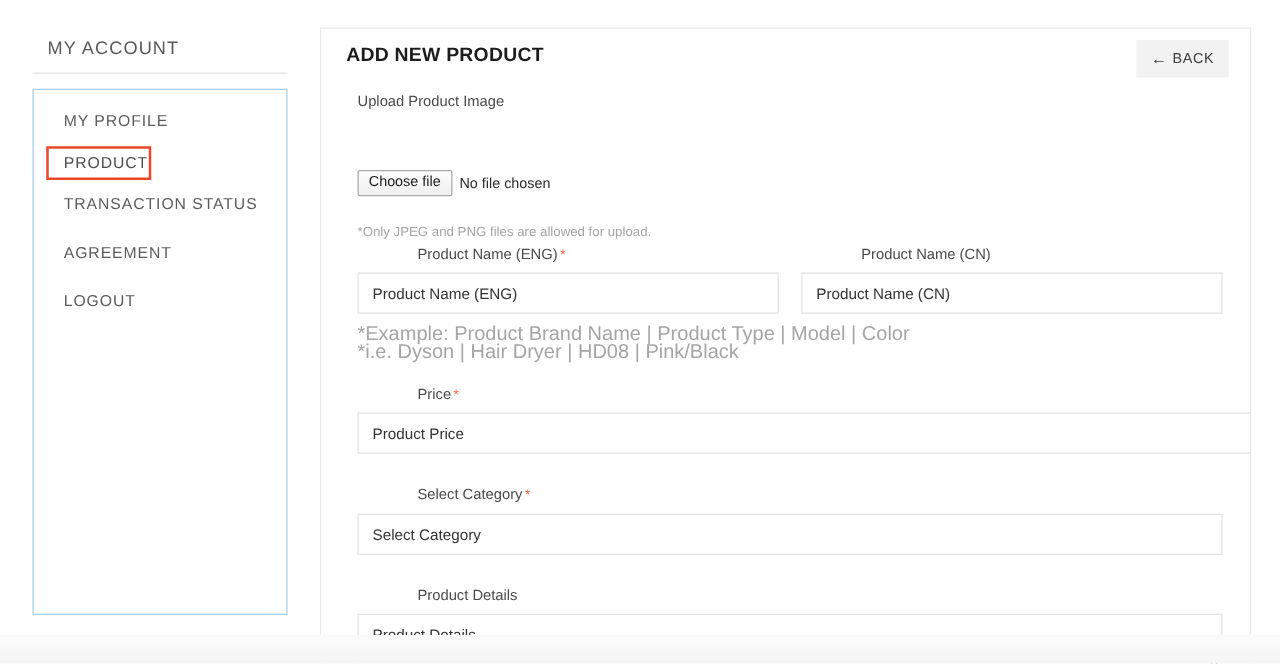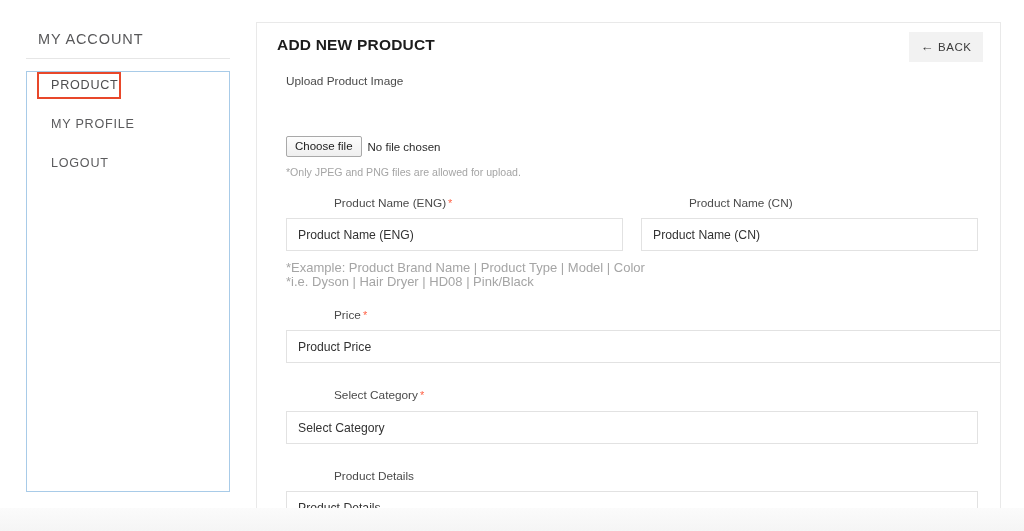--- a/index.html
+++ b/index.html
@@ -188,21 +188,21 @@
   }
   .no-file-text {
     font-size: 11.5px;
     color: #2b2b2b;
     white-space: nowrap;
   }
 
   .upload-note {
     position: absolute;
     left: 29px;
-    top: 143px;
+    top: 157px;
     font-size: 10.6px;
     color: #a5a5a5;
     white-space: nowrap;
   }
 
   .field-label {
     position: absolute;
     font-size: 11.8px;
     color: #4a4a4a;
     white-space: nowrap;
@@ -231,21 +231,21 @@
   .in-name-eng  { left: 29px; top: 195px; width: 337px; height: 33px; }
 
   
   .lbl-name-cn { left: 384px; top: 173px; }
   .in-name-cn  { left: 384px; top: 195px; width: 337px; height: 33px; }
 
   .example-note {
     position: absolute;
     left: 29px;
     top: 238px;
-    font-size: 13px;
+    font-size: 16px;
     line-height: 14px;
     color: #a5a5a5;
     white-space: nowrap;
   }
 
   
   .lbl-price { left: 29px; top: 285px; }
   .in-price  { left: 29px; top: 307px; width: 820px; height: 33px; }
 
   
@@ -278,25 +278,27 @@
 
   <div class="sidebar">
 
     <div class="account-title">MY ACCOUNT</div>
 
     <div class="account-divider"></div>
 
     <div class="menu-box">
       <ul class="menu-list">
 
+        <li class="menu-item first">MY PROFILE</li>
+
         <li class="menu-item active">PRODUCT</li>
 
-        <li class="menu-item first">MY PROFILE</li>
-
-
+        <li class="menu-item">TRANSACTION STATUS</li>
+
+        <li class="menu-item">AGREEMENT</li>
 
         <li class="menu-item">LOGOUT</li>
 
       </ul>
     </div>
   </div>
 
   <div class="main-panel">
 
     <div class="panel-title">ADD NEW PRODUCT</div>

